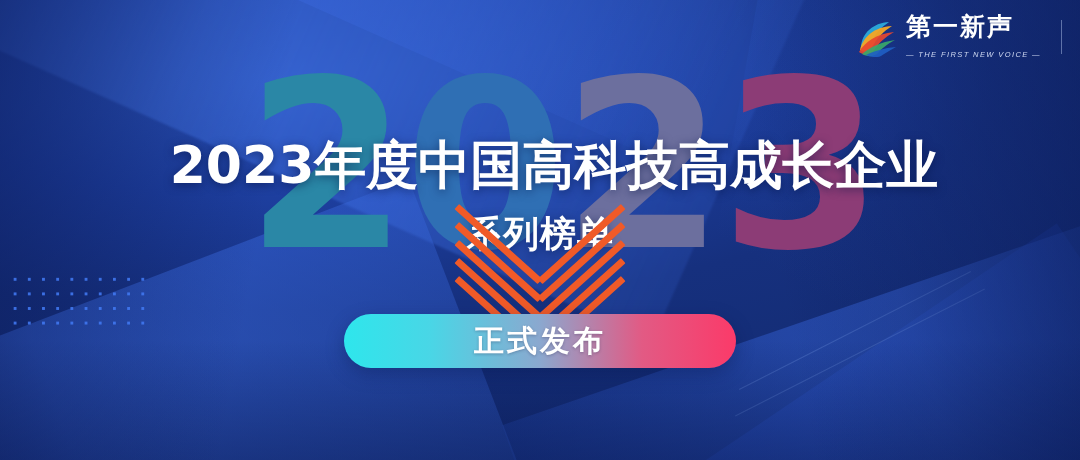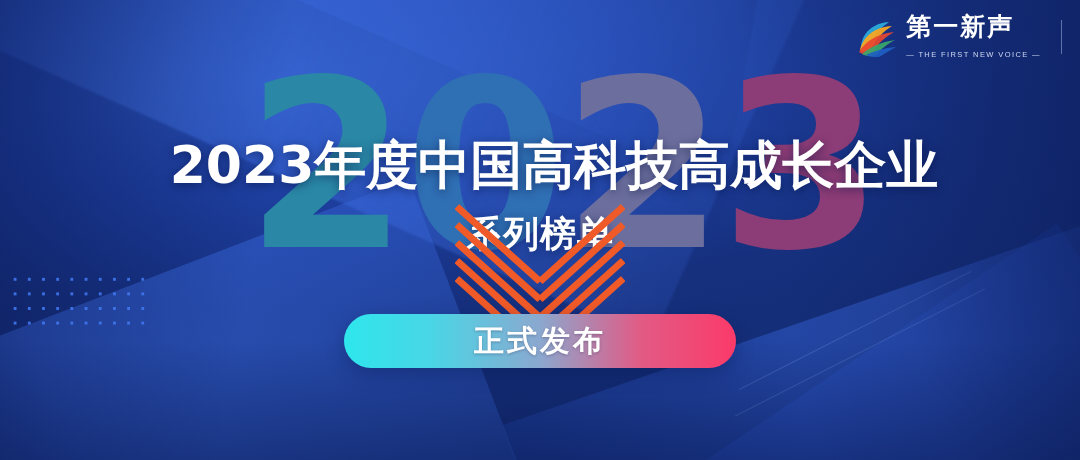--- a/index.html
+++ b/index.html
@@ -160,20 +160,21 @@
   .logo-cn{
     color:#ffffff;font-size:25px;font-weight:bold;line-height:26px;
     letter-spacing:2px;
     font-family:"DejaVu Sans","Liberation Sans",sans-serif;
     white-space:nowrap;
   }
   .logo-en{
     color:#cfd9f2;font-size:7.5px;line-height:10px;letter-spacing:1.4px;
     white-space:nowrap;margin-top:10px;
     font-family:"Liberation Sans",sans-serif;
+    font-style:italic;
   }
   .divider{
     width:1px;height:34px;background:rgba(190,208,245,.45);
   }
   .mark-tyc{position:relative;width:38px;height:38px;flex:none;}
   .logo-cn.tyc{letter-spacing:1px;}
   .logo-en.tyc{color:#e9eef9;font-weight:bold;letter-spacing:.4px;font-size:8.5px;}
   .tm{
     font-size:8px;color:#cdd8f0;vertical-align:super;margin-left:1px;font-weight:normal;
   }

